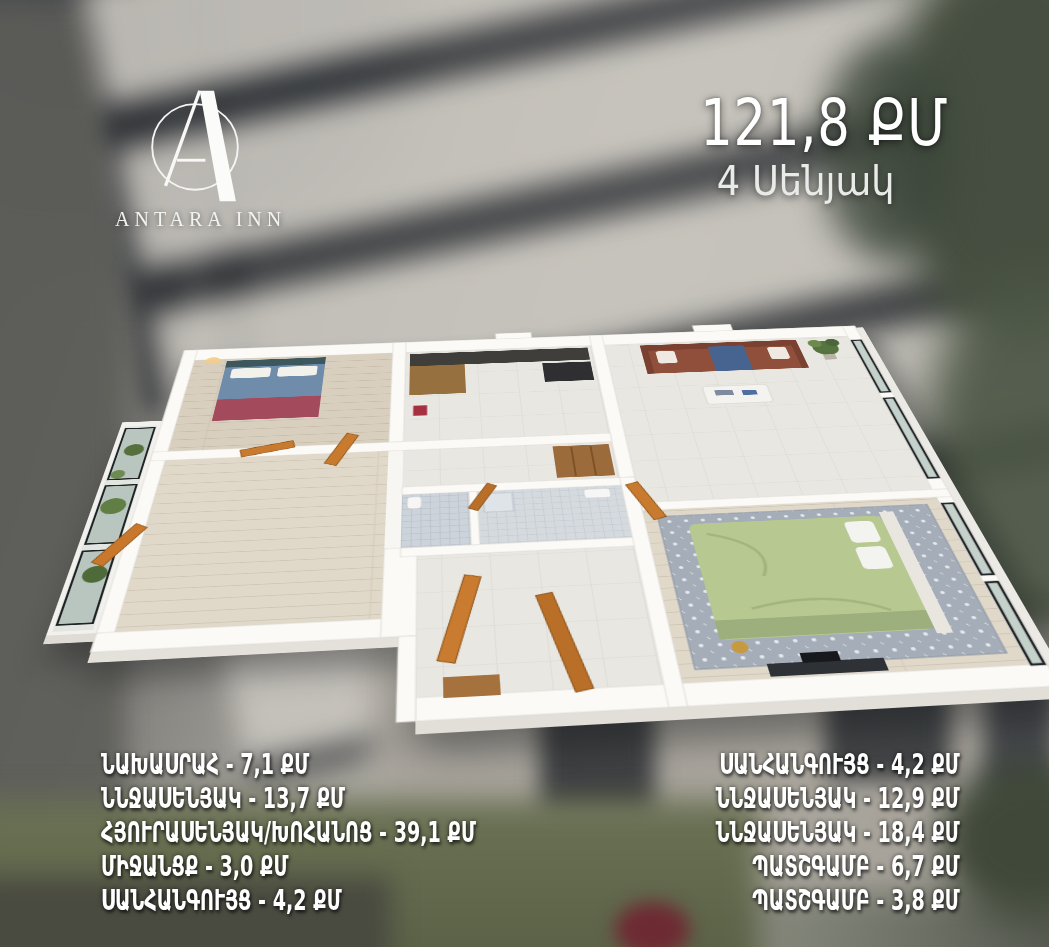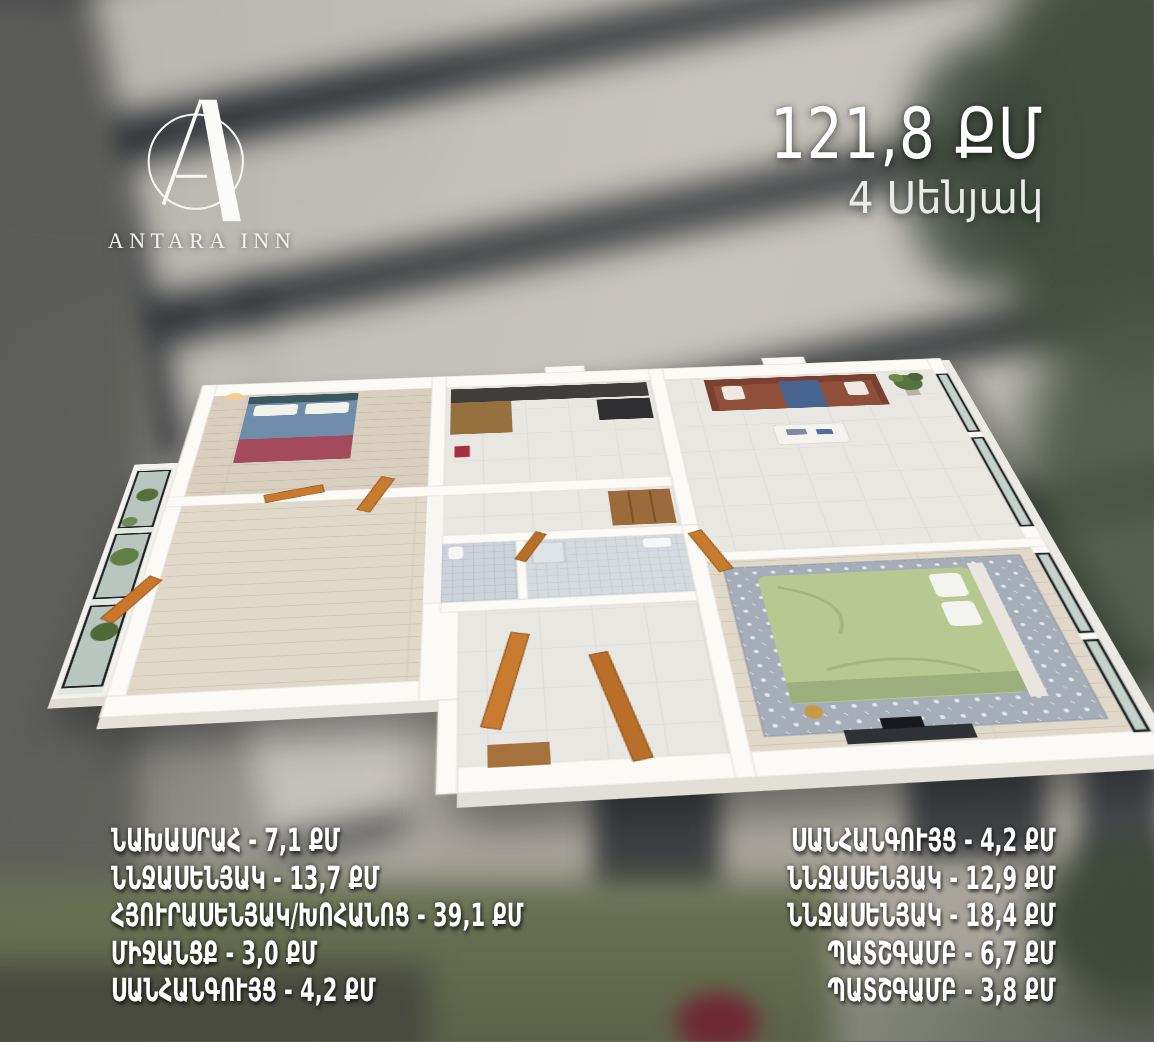--- a/index.html
+++ b/index.html
@@ -33,26 +33,26 @@
   .bg-red{left:615px;top:902px;width:75px;height:55px;border-radius:50%;background:#6e2a33;filter:blur(9px);}
 
   
   .plan-wrap{position:absolute;left:78px;top:198px;width:900px;height:620px;z-index:2;
     transform:perspective(1150px) rotateX(52deg) rotateZ(-4deg);
     transform-origin:50% 44%;
     filter:drop-shadow(10px 22px 16px rgba(15,18,22,.38));}
   .plan-wrap svg{display:block;margin-left:10px;}
 
   
-  .logo{position:absolute;left:98px;top:86px;width:160px;z-index:3;text-align:right;}
+  .logo{position:absolute;left:115px;top:86px;width:160px;z-index:3;text-align:right;}
   .logo svg{display:block;margin:0 auto;}
   .logo-name{margin-top:4px;font-family:"Liberation Serif","DejaVu Serif",serif;
     font-size:20px;letter-spacing:5px;color:#f2f2f0;white-space:nowrap;
     text-shadow:0 1px 6px rgba(0,0,0,.55);}
-  .summary{position:absolute;right:100px;top:90px;z-index:3;text-align:right;color:#fff;}
+  .summary{position:absolute;right:100px;top:90px;z-index:3;text-align:center;color:#fff;}
   .total-area{font-size:64px;font-weight:400;line-height:66px;letter-spacing:1px;white-space:nowrap;
     transform:scaleX(.8);transform-origin:100% 0;
     text-shadow:0 2px 10px rgba(0,0,0,.55),0 0 4px rgba(0,0,0,.35);}
   .rooms-count{font-size:40px;font-weight:400;line-height:50px;color:#e9ebe9;white-space:nowrap;
     transform:scaleX(.92);transform-origin:100% 0;
     text-shadow:0 2px 8px rgba(0,0,0,.5);}
   .stats{position:absolute;top:747px;z-index:3;color:#fff;font-weight:bold;
     font-size:29px;line-height:34px;white-space:nowrap;
     text-shadow:0 0 5px rgba(0,0,0,.65),2px 3px 4px rgba(0,0,0,.5);}
   .stats-left{left:101px;text-align:left;transform:scaleX(.66);transform-origin:0 0;}

